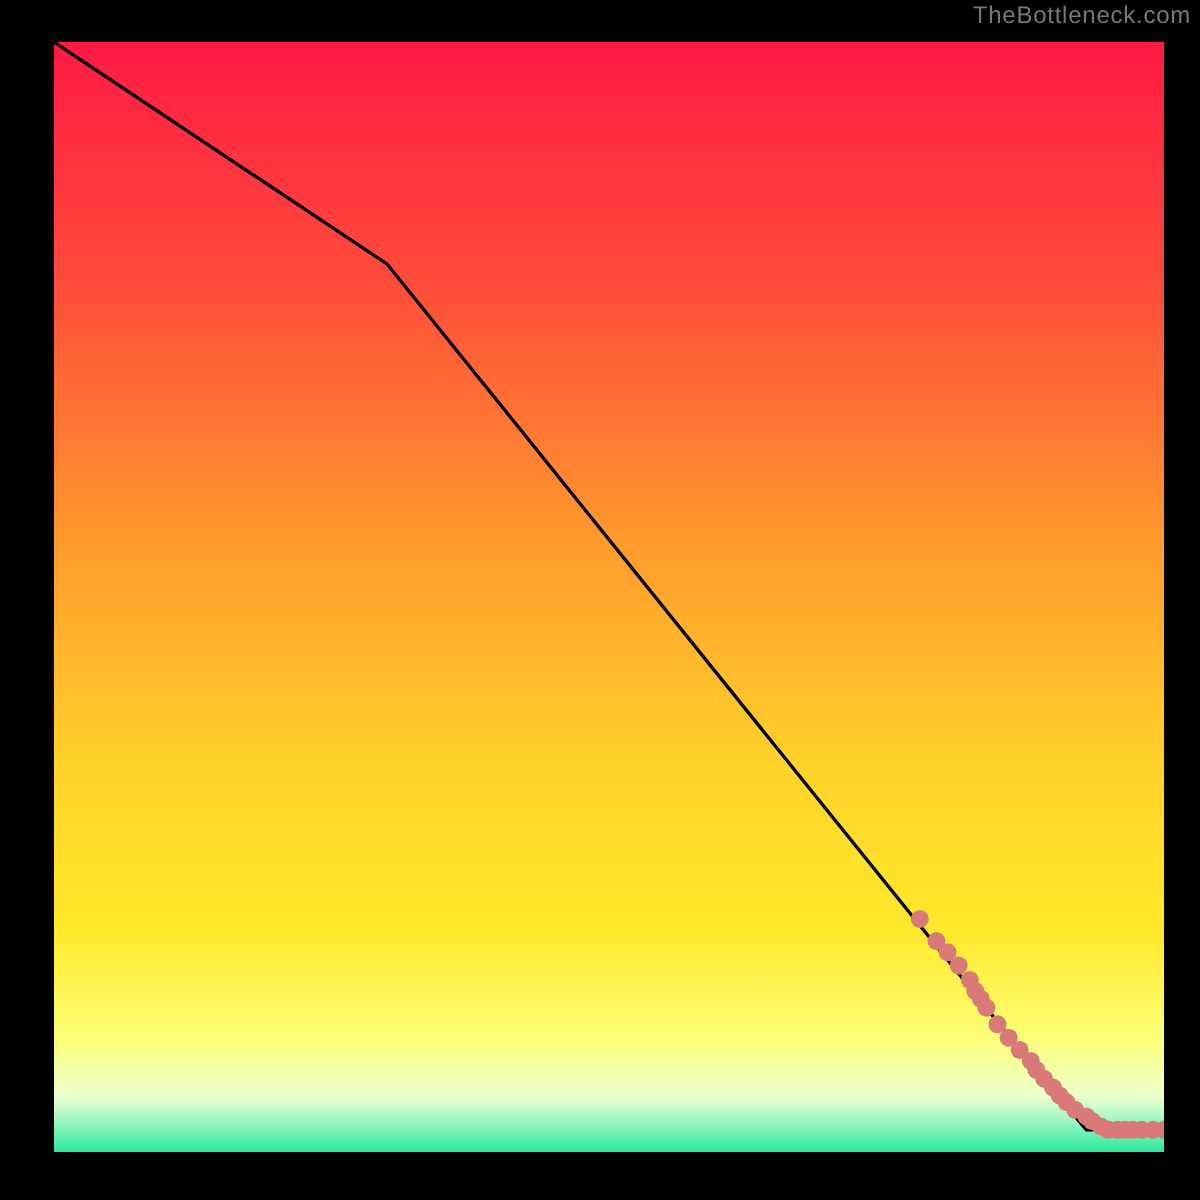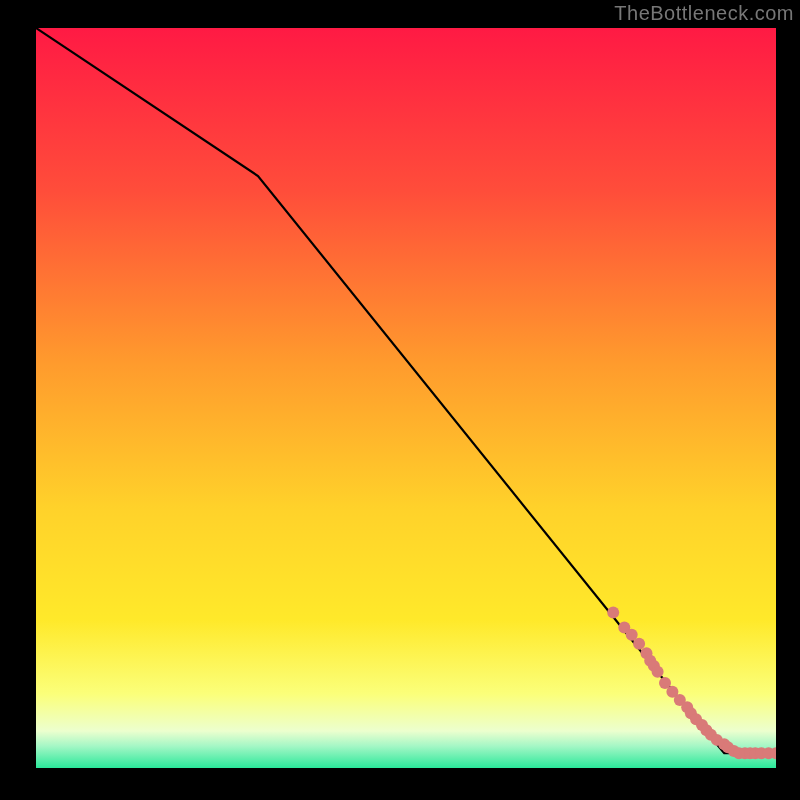--- a/index.html
+++ b/index.html
@@ -15,21 +15,21 @@
     position: relative;
     width: 800px;
     height: 800px;
     background: #000;
   }
   .watermark {
     position: absolute;
     top: 2px;
     right: 6px;
     color: #777;
-    font-size: 20px;
+    font-size: 16px;
     font-weight: 400;
     letter-spacing: 0.5px;
     z-index: 20;
   }
   .plot {
     position: absolute;
     left: 36px;
     top: 28px;
     width: 740px;
     height: 740px;

